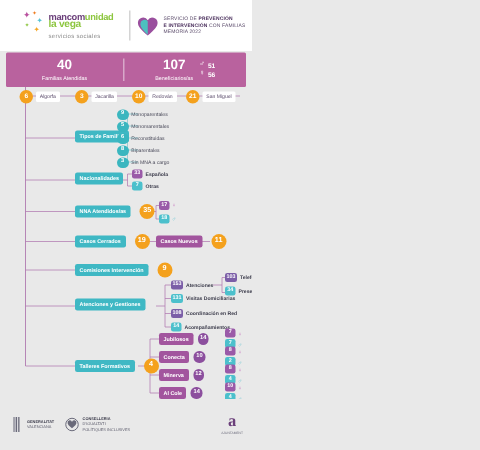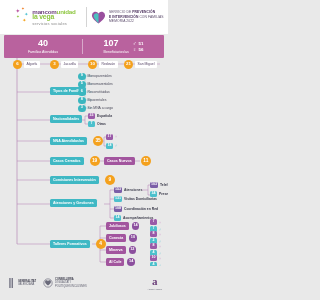--- a/index.html
+++ b/index.html
@@ -183,21 +183,21 @@
     </div>
   </div>
 
   <div class="stats">
     <div class="stat-a">
       <div class="big-num">40</div>
       <div class="small-lab">Familias Atendidas</div>
     </div>
     <div class="stat-div"></div>
     <div class="stat-b">
-      <div style="">
+      <div style="text-align:center">
         <div class="big-num">107</div>
         <div class="small-lab">Beneficiarios/as</div>
       </div>
       <div class="gender-col">
         <div class="gender-row">
           <span class="g-sym">♂</span>
           <span class="g-val">51</span>
         </div>
         <div class="gender-row">
           <span class="g-sym">♀</span>

